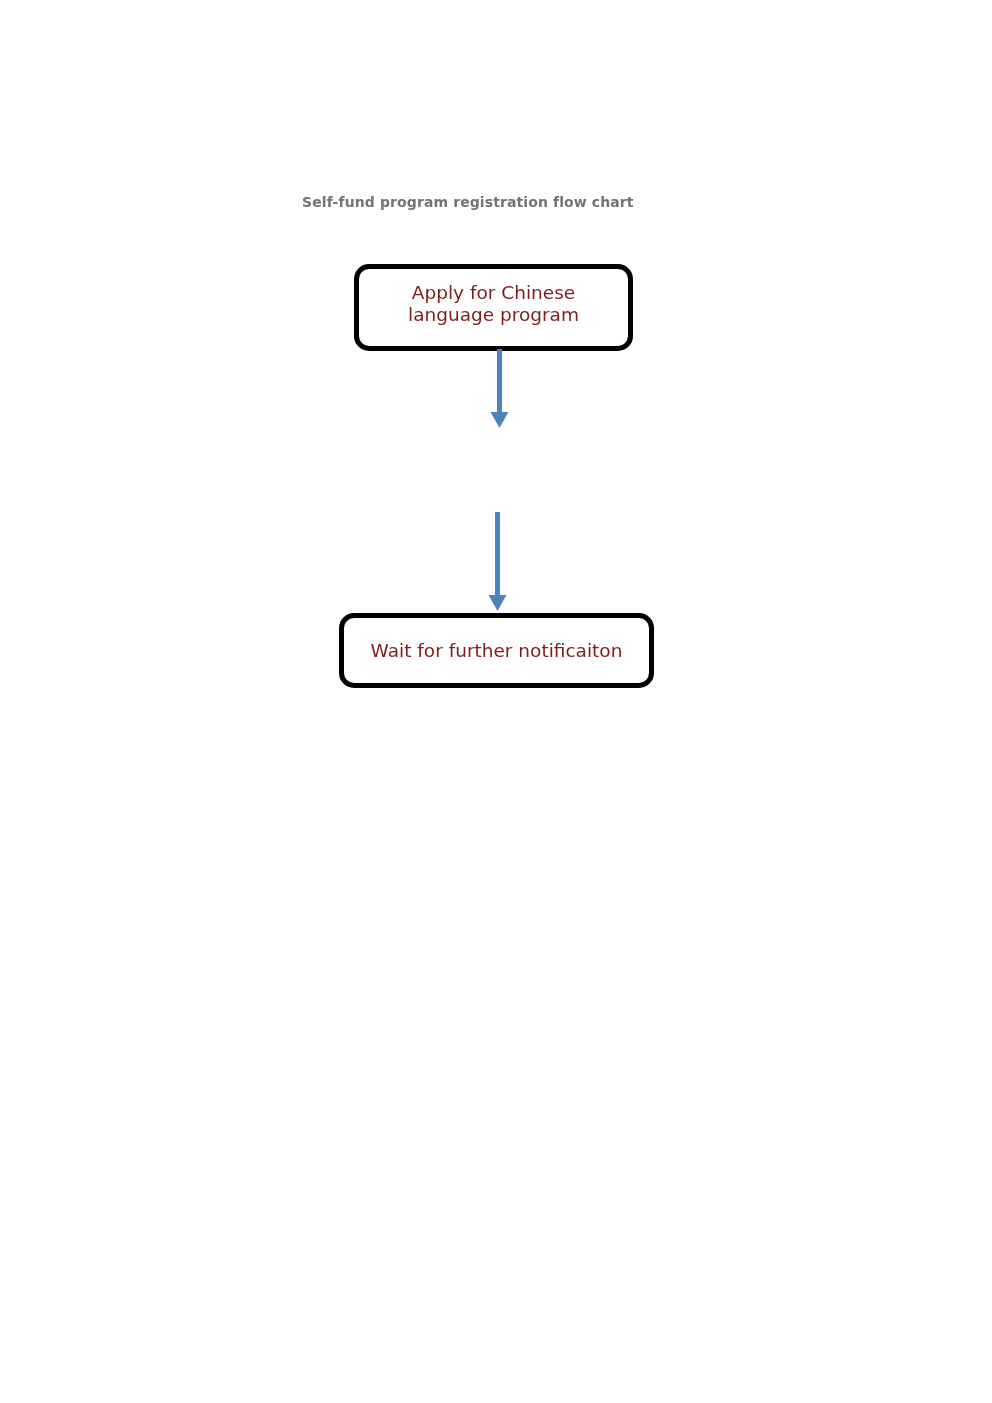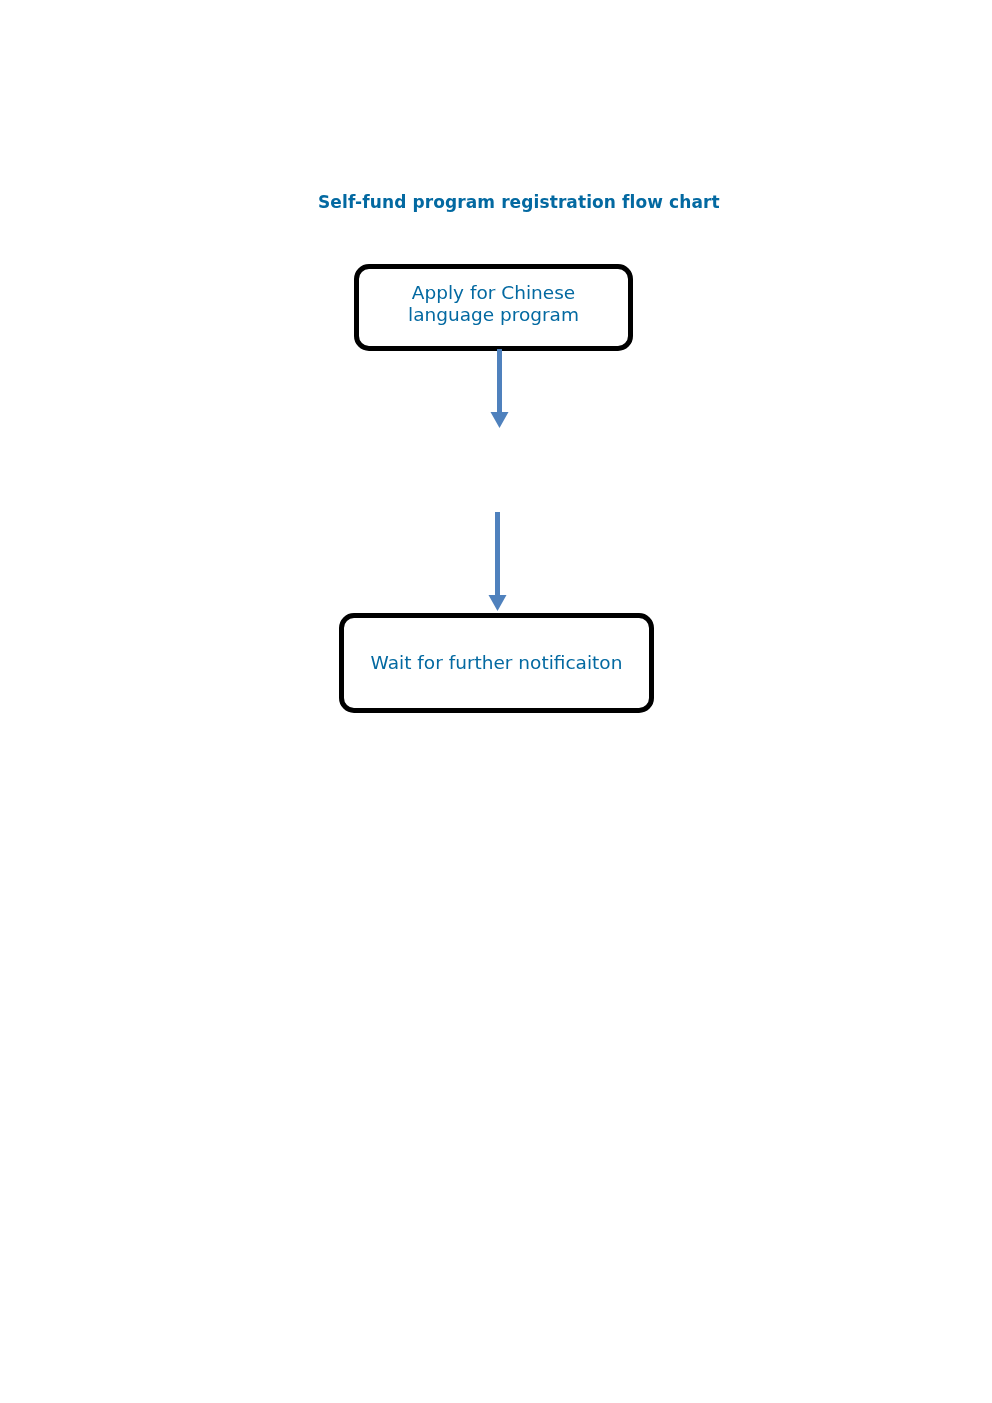--- a/index.html
+++ b/index.html
@@ -16,25 +16,25 @@
     position: relative;
     width: 992px;
     height: 1403px;
     background: #ffffff;
     overflow: hidden;
   }
 
   
   .chart-title {
     position: absolute;
-    left: 318px;
+    left: 302px;
     top: 192px;
-    font-size: 17px;
+    font-size: 14px;
     font-weight: bold;
-    color: #0369a1;
+    color: #737373;
     letter-spacing: 0.1px;
     white-space: nowrap;
     line-height: 20px;
   }
 
   
   .flow-box {
     position: absolute;
     box-sizing: border-box;
     background: #ffffff;
@@ -42,21 +42,21 @@
     border-radius: 15px;
     display: flex;
     align-items: center;
     justify-content: center;
     text-align: center;
   }
   .flow-box .box-label {
     display: block;
     font-size: 18.5px;
     font-weight: 400;
-    color: #0369a1;
+    color: #7f1d1d;
     line-height: 22px;
     white-space: pre-line;
     padding: 0 6px;
   }
 
   #box-apply {
     left: 354px;
     top: 264px;
     width: 279px;
     height: 87px;
@@ -72,21 +72,21 @@
     height: 85px;
   }
   #box-submit .box-label {
     margin-top: -1px;
   }
 
   #box-wait {
     left: 339px;
     top: 613px;
     width: 315px;
-    height: 100px;
+    height: 75px;
   }
 
   
   .connector {
     position: absolute;
     overflow: visible;
   }
   #connector-1 {
     left: 480px;
     top: 349px;

